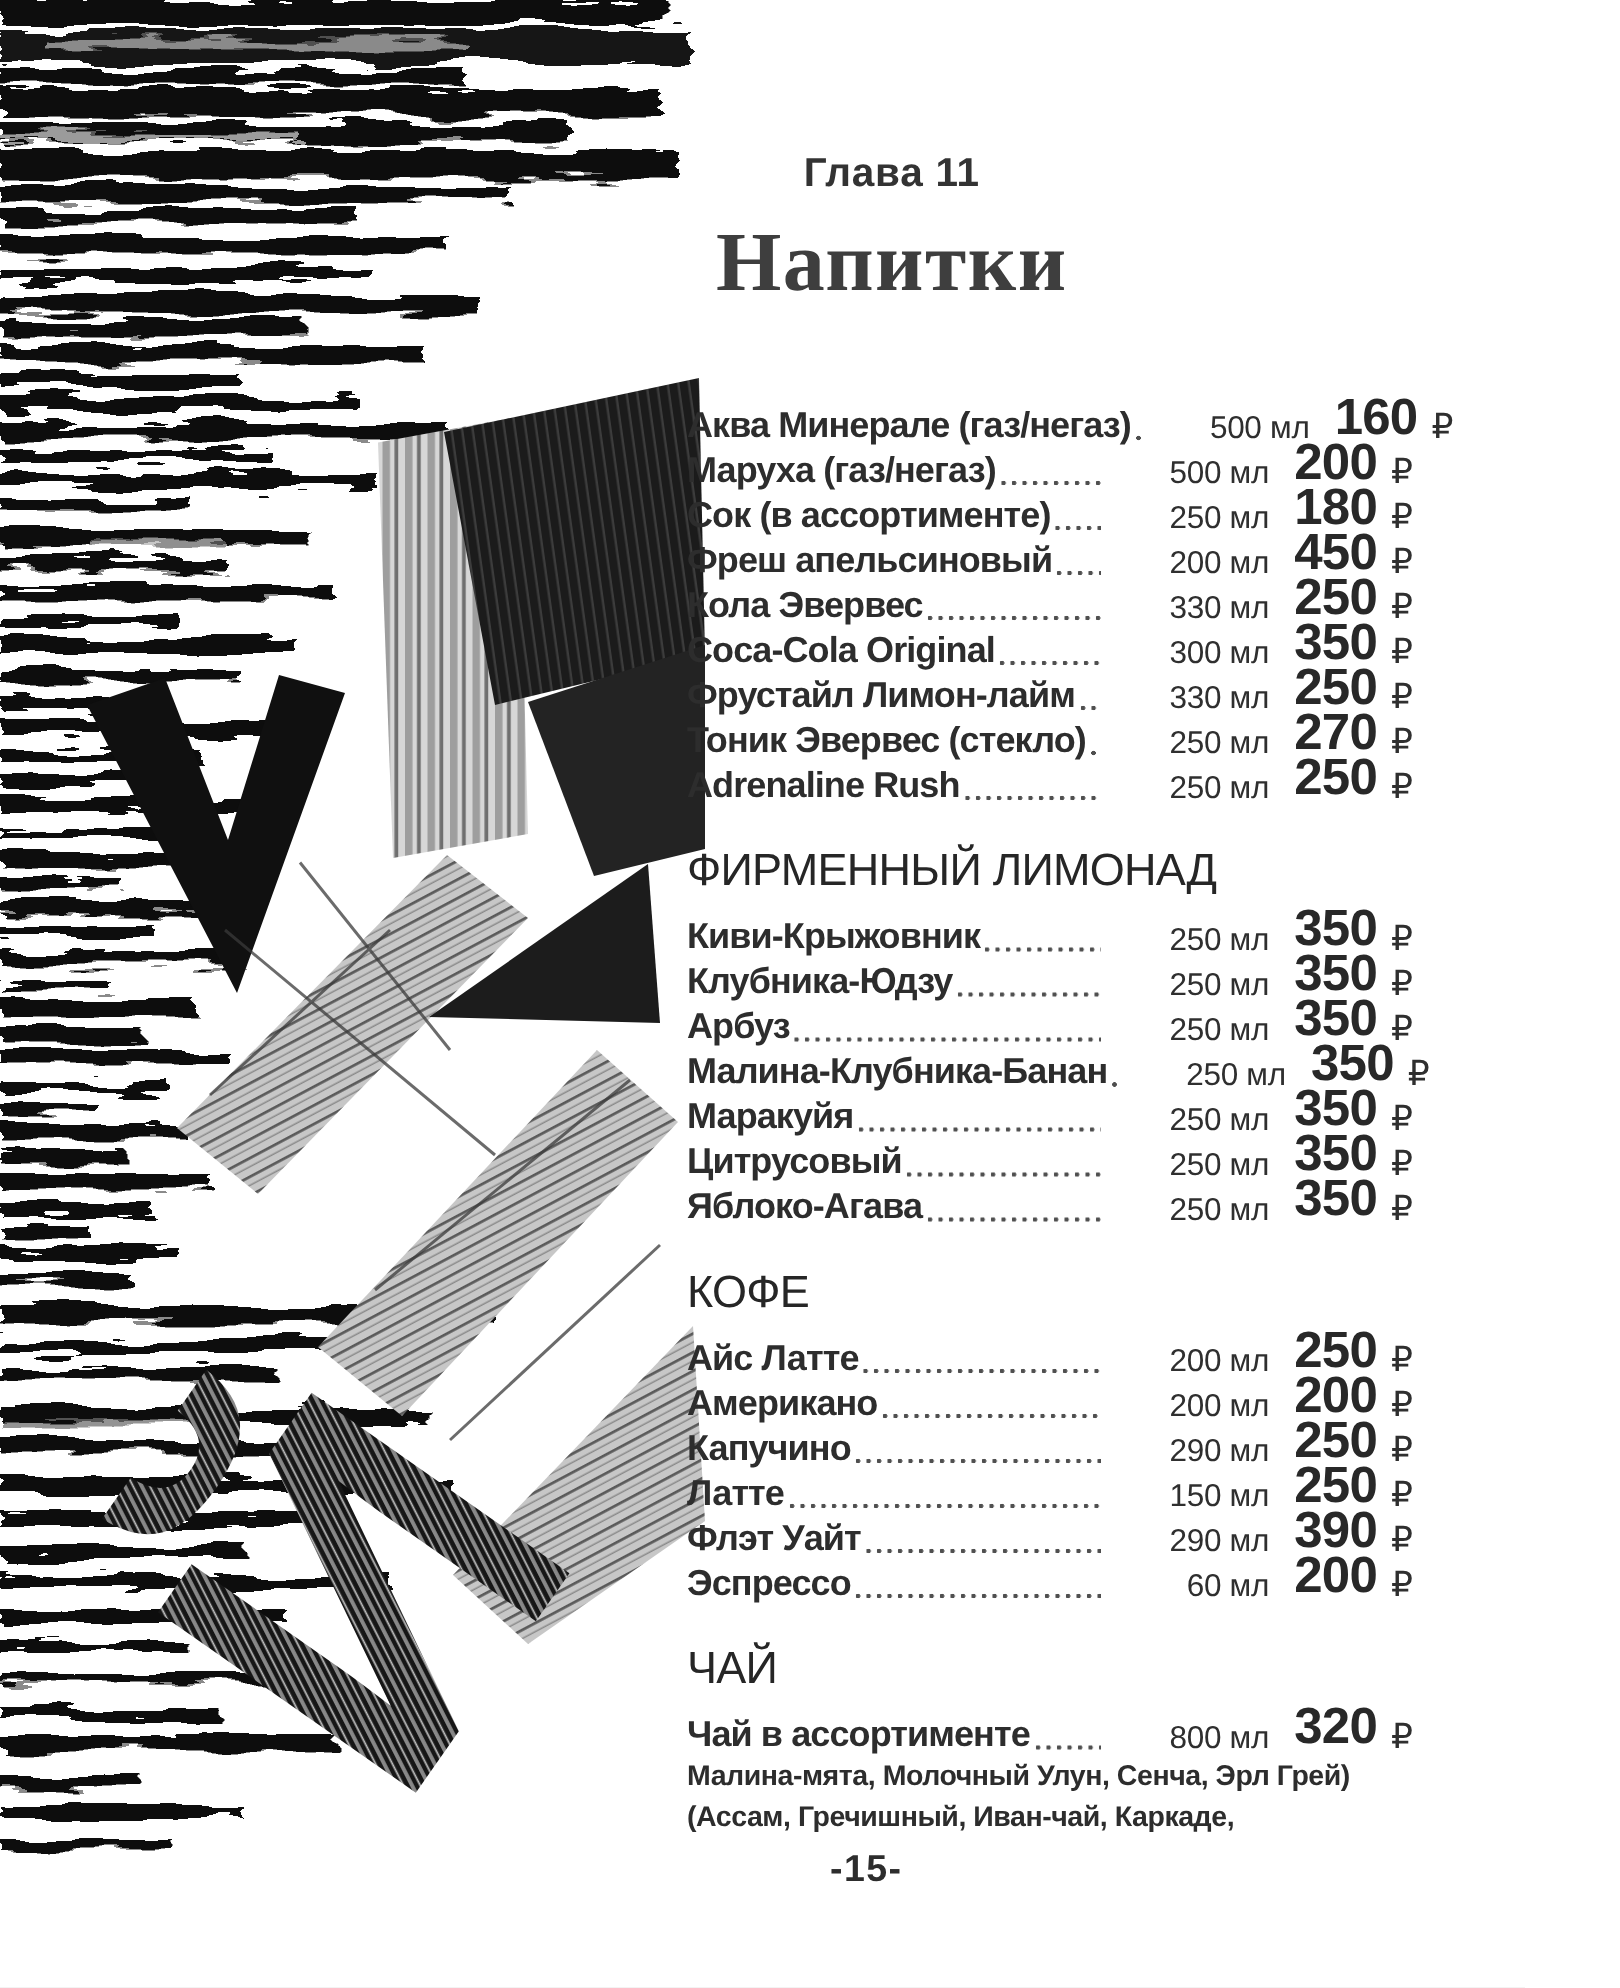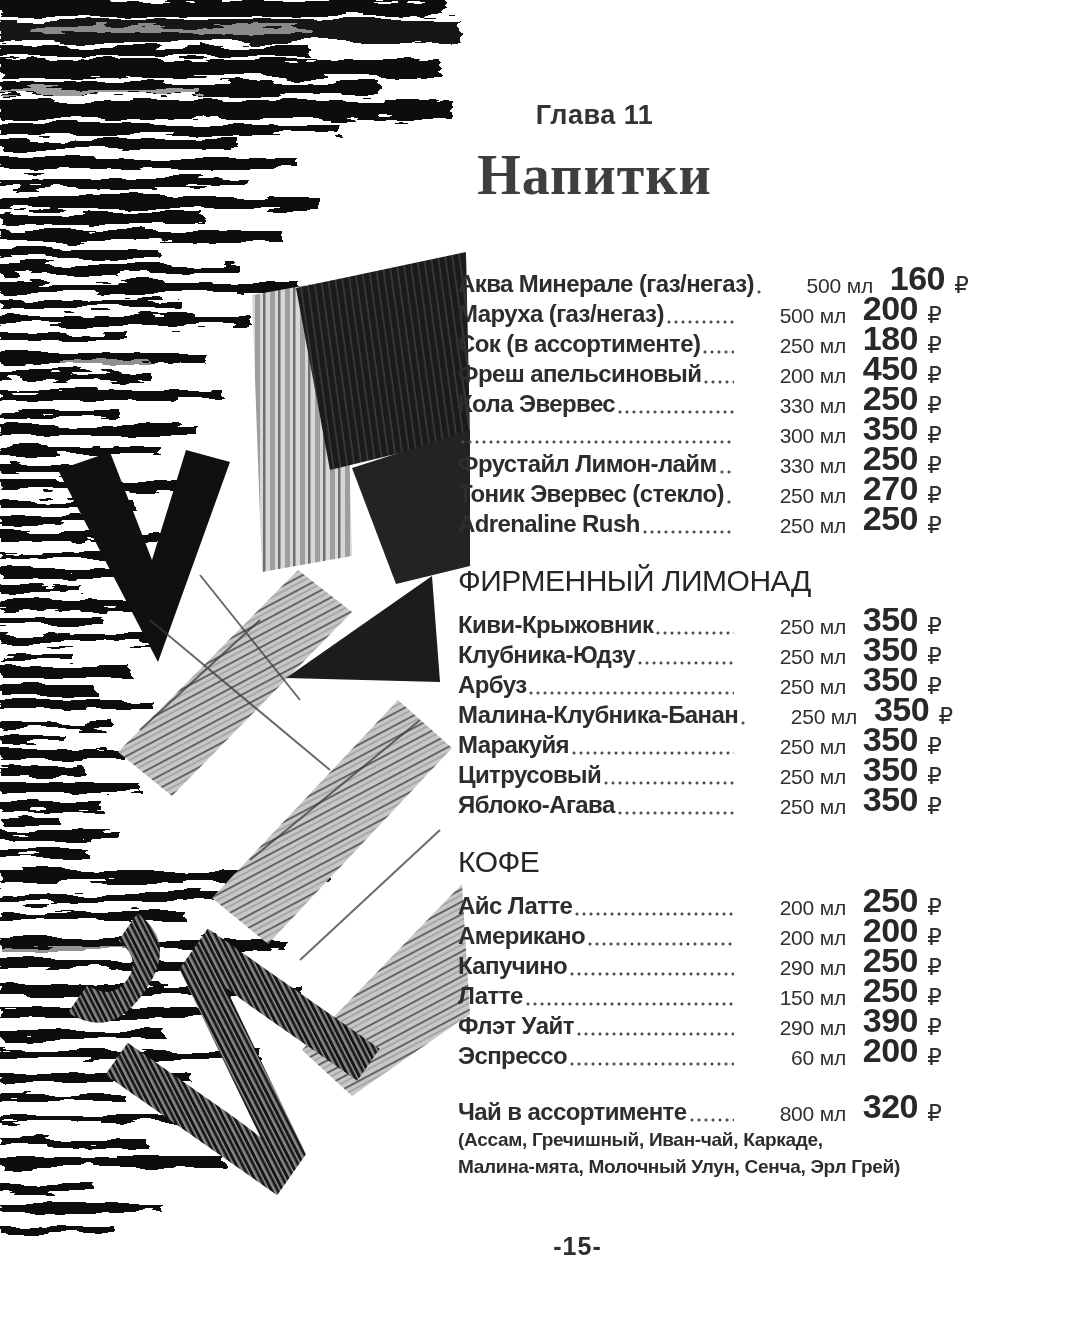--- a/index.html
+++ b/index.html
@@ -248,20 +248,21 @@
 
     <div class="row">
       <span class="name">Кола Эвервес</span>
       <span class="dots">&nbsp;</span>
       <span class="vol">330 мл</span>
       <span class="price">250</span>
       <span class="rub">₽</span>
     </div>
 
     <div class="row">
+      <span class="name">Coca-Cola Original</span>
       <span class="dots">&nbsp;</span>
       <span class="vol">300 мл</span>
       <span class="price">350</span>
       <span class="rub">₽</span>
     </div>
 
     <div class="row">
       <span class="name">Фрустайл Лимон-лайм</span>
       <span class="dots">&nbsp;</span>
       <span class="vol">330 мл</span>
@@ -392,32 +393,33 @@
     <div class="row">
       <span class="name">Эспрессо</span>
       <span class="dots">&nbsp;</span>
       <span class="vol">60 мл</span>
       <span class="price">200</span>
       <span class="rub">₽</span>
     </div>
   </section>
 
     <section class="section">
+      <h2 class="heading">ЧАЙ</h2>
 
     <div class="row">
       <span class="name">Чай в ассортименте</span>
       <span class="dots">&nbsp;</span>
       <span class="vol">800 мл</span>
       <span class="price">320</span>
       <span class="rub">₽</span>
     </div>
 
+    <div class="note-line">Малина-мята, Молочный Улун, Сенча, Эрл Грей)</div>
+
     <div class="note-line">(Ассам, Гречишный, Иван-чай, Каркаде,</div>
-
-    <div class="note-line">Малина-мята, Молочный Улун, Сенча, Эрл Грей)</div>
   </section>
   </main>
 
   <div class="footer">
     <div class="page-number">-15-</div>
   </div>
 
 </div>
 
 </body></html>

